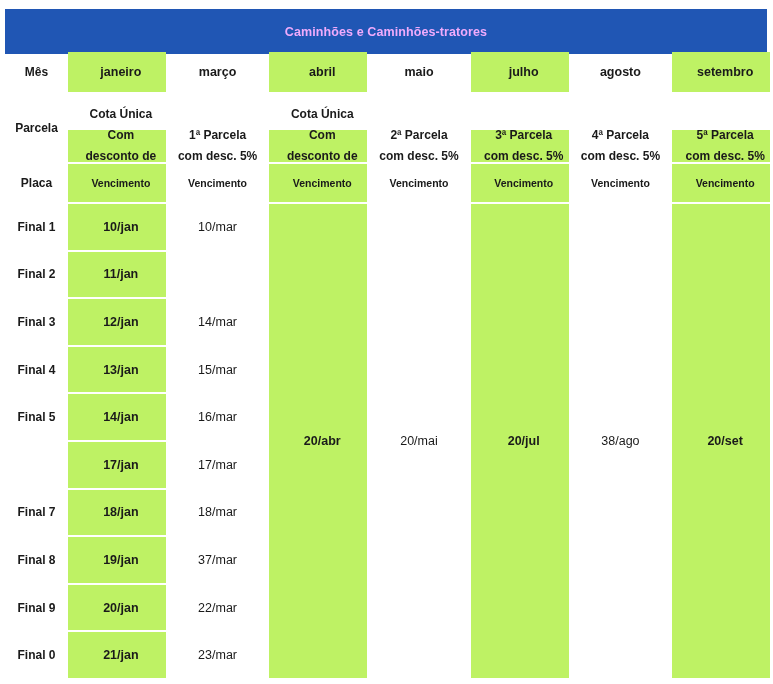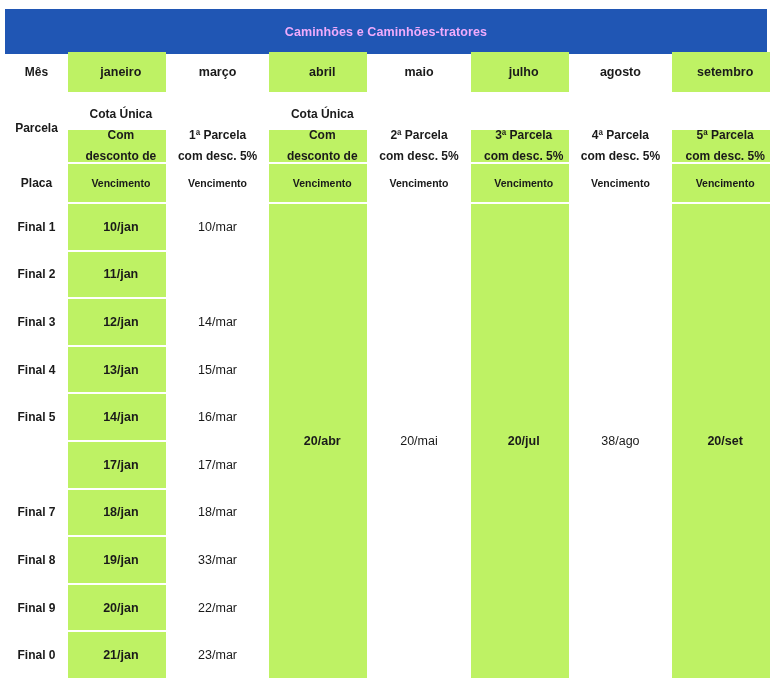--- a/index.html
+++ b/index.html
@@ -130,21 +130,21 @@
 
   <div class="cell date bold blue c2 f6">17/jan</div>
   <div class="cell date c3 f6">17/mar</div>
 
   <div class="cell label c1 f7">Final 7</div>
   <div class="cell date bold blue c2 f7">18/jan</div>
   <div class="cell date c3 f7">18/mar</div>
 
   <div class="cell label c1 f8">Final 8</div>
   <div class="cell date bold blue c2 f8">19/jan</div>
-  <div class="cell date c3 f8">33/mar</div>
+  <div class="cell date c3 f8">37/mar</div>
 
   <div class="cell label c1 f9">Final 9</div>
   <div class="cell date bold blue c2 f9">20/jan</div>
   <div class="cell date c3 f9">22/mar</div>
 
   <div class="cell label c1 f10">Final 0</div>
   <div class="cell date bold blue c2 f10">21/jan</div>
   <div class="cell date c3 f10">23/mar</div>
 
 </div>

